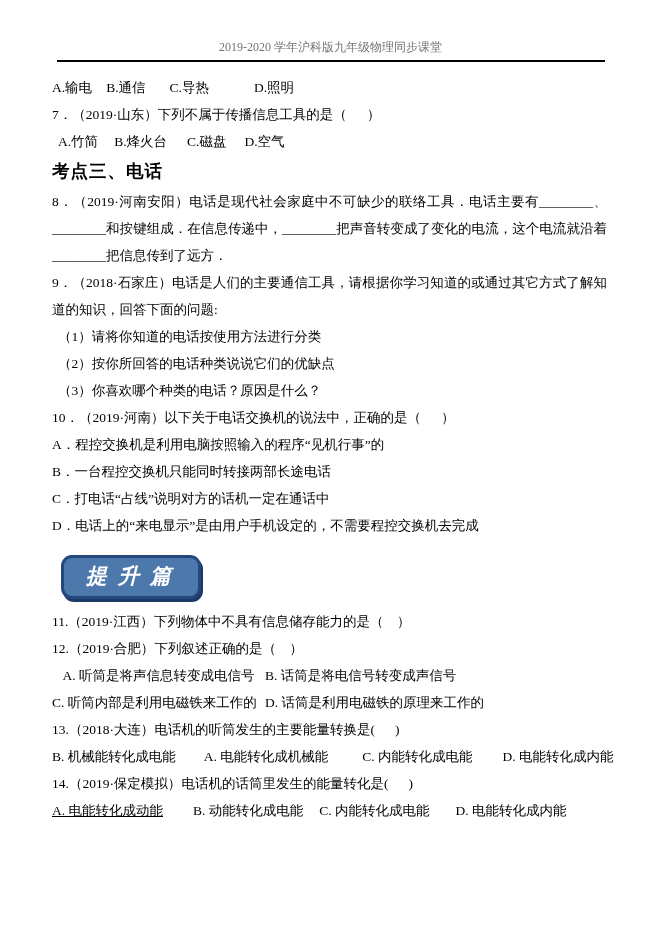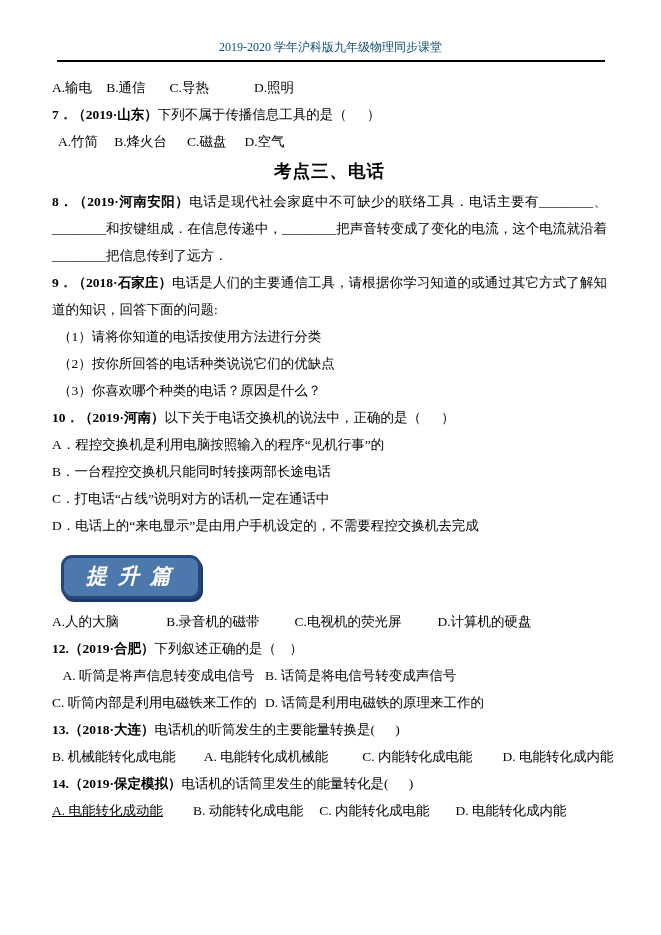--- a/index.html
+++ b/index.html
@@ -1,27 +1,27 @@
 <!DOCTYPE html>
 <html><head>
 <meta charset="utf-8">
 <style>
   html,body { margin:0; padding:0; background:#e8e8e8; }
   .page {
     width:661px; height:935px; margin:0 auto; background:#ffffff;
     font-family:"Liberation Serif","DejaVu Serif",serif; color:#000;
     overflow:hidden; position:relative; box-sizing:border-box;
   }
-  .header { padding-top:40px; text-align:center; font-size:12px; line-height:14px; color:#0c4a6e; }
+  .header { padding-top:40px; text-align:center; font-size:12px; line-height:14px; color:#737373; }
   .header-rule { margin:6px 56px 0 57px; border:none; border-top:2px solid #000; height:0; }
   .content { margin:12px 54px 0 52px; font-size:13.5px; }
   .line { line-height:27px; margin:0; white-space:pre-wrap; }
   .para { line-height:27px; margin:0; text-align:justify; }
-  .qlabel { font-weight:bold; }
-  .section-title { font-size:17.5px; font-weight:bold; line-height:33px; margin:0; letter-spacing:1px;text-align:center; }
+  .qlabel { font-weight:normal; }
+  .section-title { font-size:17.5px; font-weight:bold; line-height:33px; margin:0; letter-spacing:1px; }
   .row { display:flex; line-height:27px; }
   .row span { white-space:pre; }
   .indent { padding-left:6px; }
   .badge {
     display:inline-block; margin:16px 0 9px 9px;
     background:var(--badge-fill,#4d78ab);
     border:3px solid var(--badge-border,#24477e);
     border-radius:11px; padding:4px 16px 6px 22px;
     box-shadow:2px 3px 0 0 var(--badge-shadow,#1d3a66);
   }
@@ -77,26 +77,21 @@
     <p class="line">B．一台程控交换机只能同时转接两部长途电话</p>
     <p class="line">C．打电话“占线”说明对方的话机一定在通话中</p>
     <p class="line">D．电话上的“来电显示”是由用户手机设定的，不需要程控交换机去完成</p>
 
     
     <div class="badge" style="--badge-fill: #4d78ab; --badge-border: #24477e; --badge-shadow: #1d3a66;">
       <span>提升篇</span>
     </div>
 
     
-    <div class="row">
-      <span style="margin-right:47px;">A.人的大脑</span>
-      <span style="margin-right:35px;">B.录音机的磁带</span>
-      <span style="margin-right:36px;">C.电视机的荧光屏</span>
-      <span>D.计算机的硬盘</span>
-    </div>
+    <p class="line"><span class="qlabel">11.（2019·江西）</span><span>下列物体中不具有信息储存能力的是（    ）</span></p>
 
     
     <p class="line"><span class="qlabel">12.（2019·合肥）</span><span>下列叙述正确的是（    ）</span></p>
     <div class="row">
       <span style="width:213px;text-align:center;">A. 听筒是将声信息转变成电信号</span>
       <span>B. 话筒是将电信号转变成声信号</span>
     </div>
     <div class="row">
       <span style="width:213px;">C. 听筒内部是利用电磁铁来工作的</span>
       <span>D. 话筒是利用电磁铁的原理来工作的</span>

